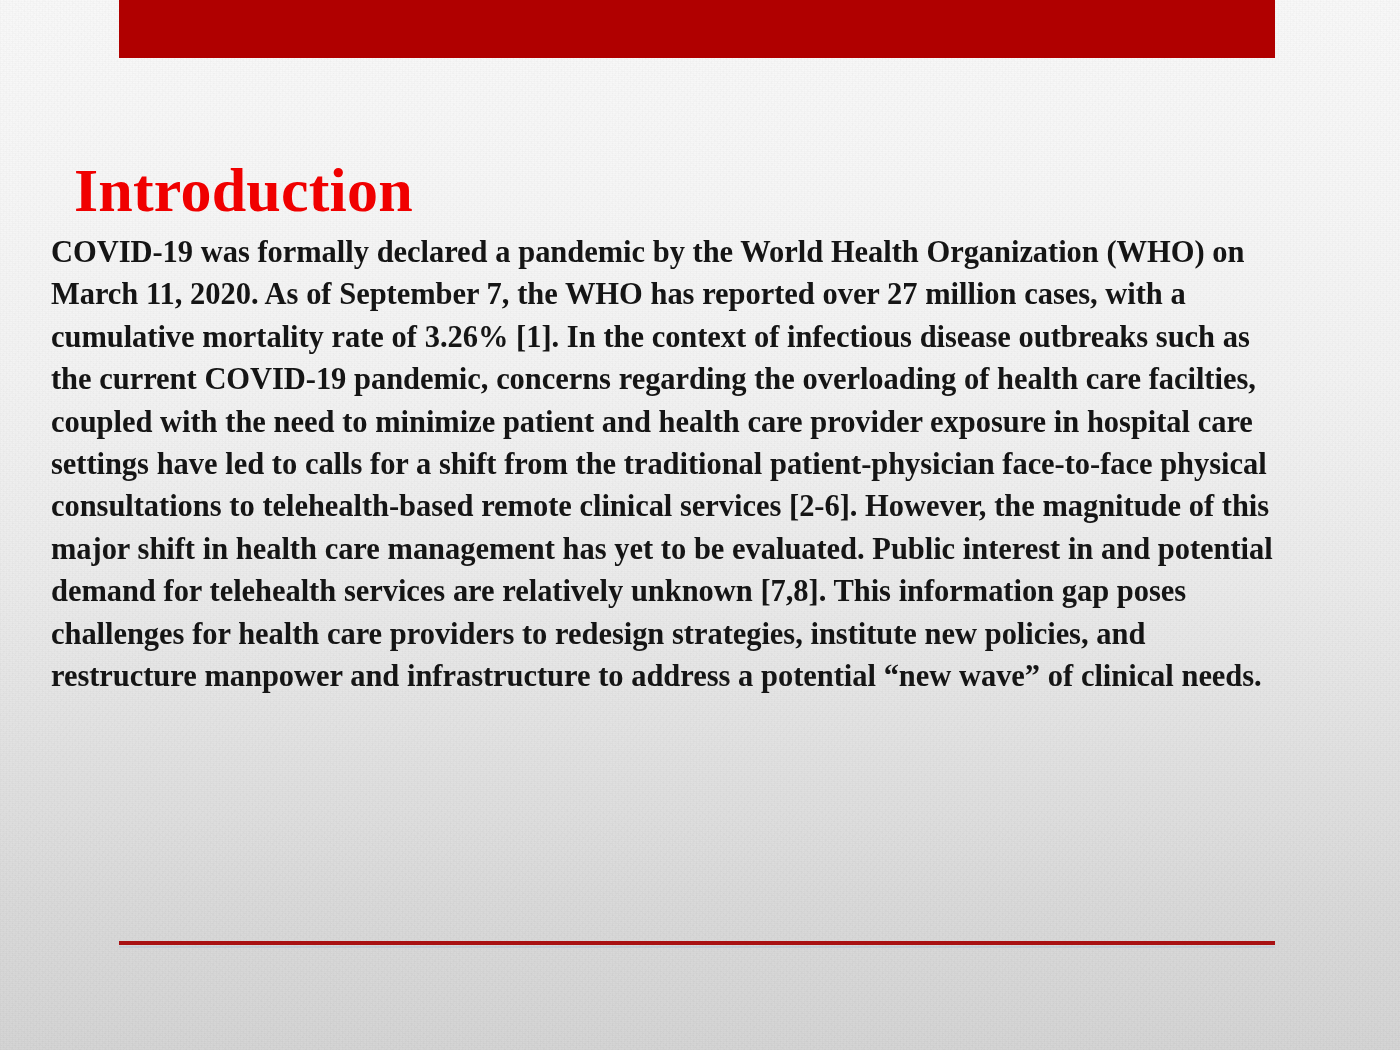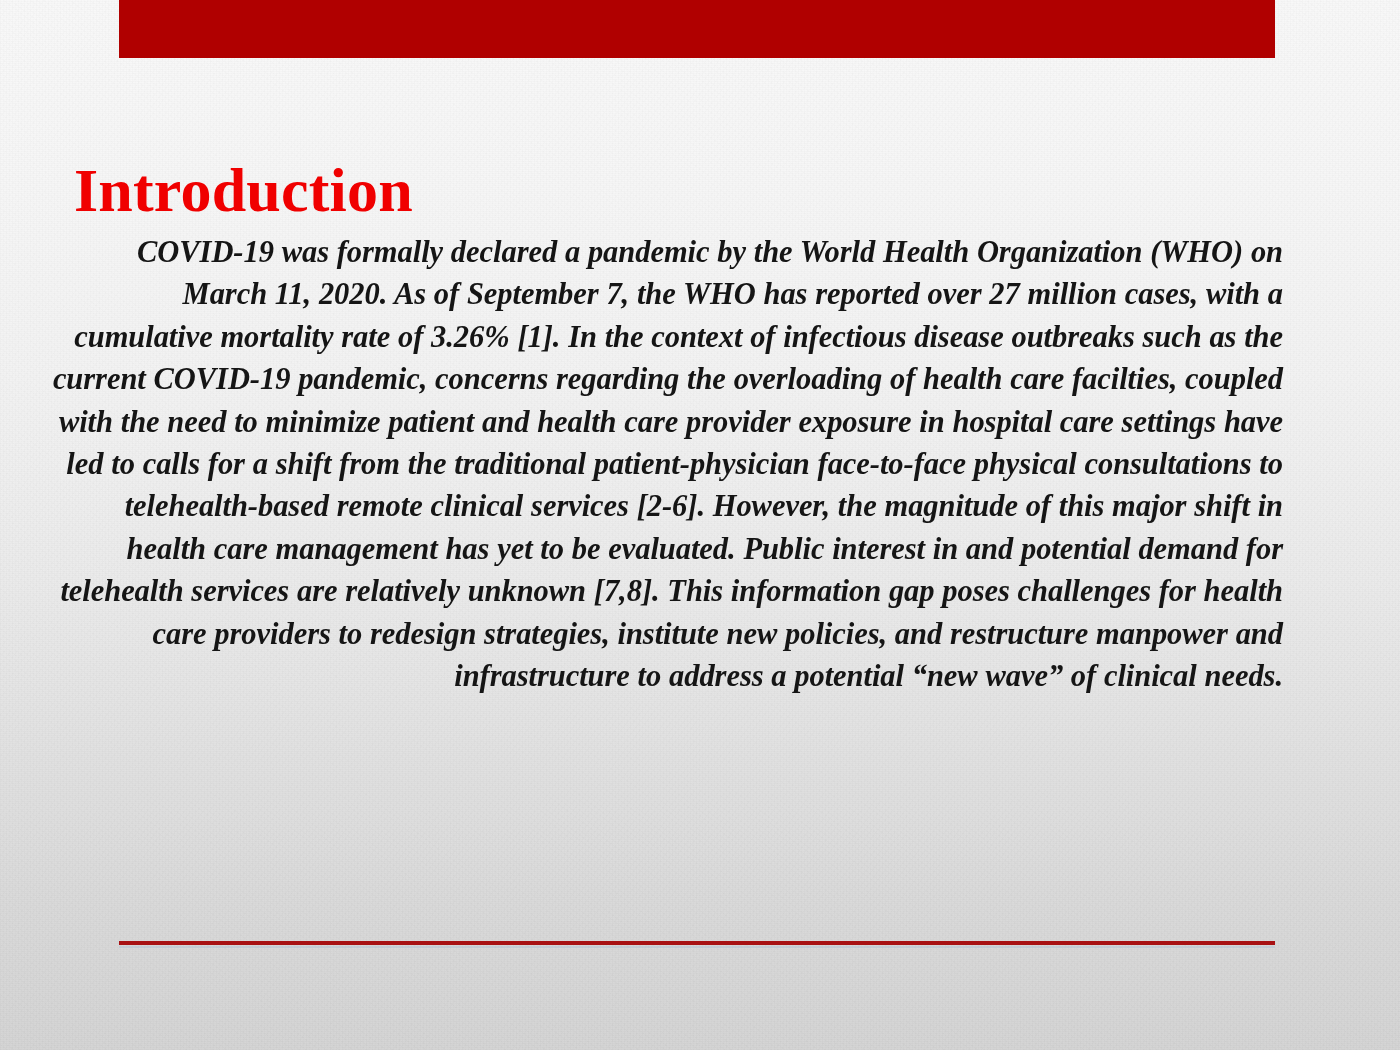--- a/index.html
+++ b/index.html
@@ -101,24 +101,23 @@
     position: absolute;
     left: 29px;
     top: 231px;
     width: 1232px;
     margin: 0;
     font-family: "Liberation Serif", "DejaVu Serif", serif;
     font-weight: bold;
     font-size: 30.5px;
     line-height: 42.4px;
     color: #151515;
-    text-align: right;
+    text-align: left;
     letter-spacing: -0.05px;
     word-spacing: 0.2px;
-    font-style: italic;
   }
 </style>
 </head>
 <body>
 
 <div id="slide">
 
   <div id="paper-texture"></div>
 
   <div id="top-banner"></div>

